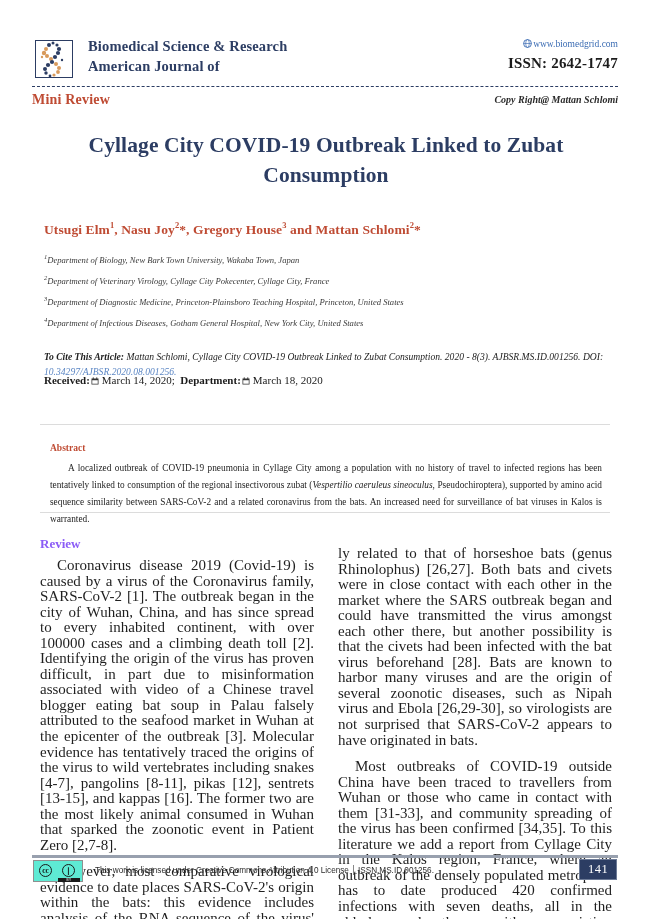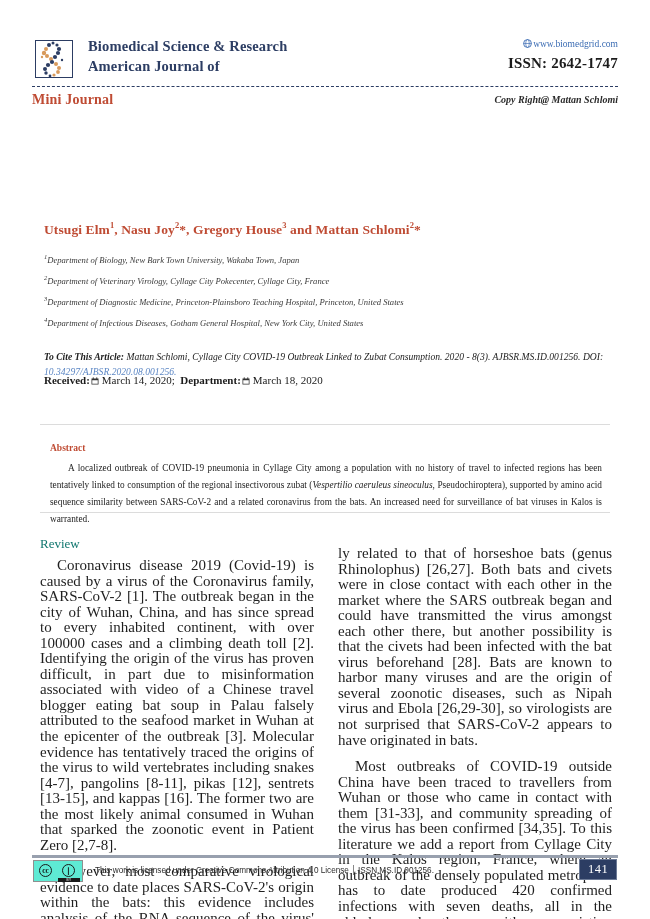--- a/index.html
+++ b/index.html
@@ -248,23 +248,23 @@
     text-indent: 18px;
   }
   .abs-body i { font-style: italic; }
 
   
   .review-head {
     position: absolute;
     left: 40px;
     top: 536px;
     font-family: "Liberation Serif", serif;
-    font-weight: normal;
+    font-weight: bold;
     font-size: 13px;
-    color: #0f766e;
+    color: #8b5cf6;
   }
 
   .cols {
     position: absolute;
     left: 40px;
     top: 558px;
     width: 572px;
     height: 280px;
   }
   .col {
@@ -411,23 +411,24 @@
         <ellipse cx="8" cy="8" rx="3.2" ry="7" fill="none" stroke="#3b6cb3" stroke-width="1.2"></ellipse>
         <line x1="1" y1="8" x2="15" y2="8" stroke="#3b6cb3" stroke-width="1.2"></line>
       </svg><span>www.biomedgrid.com</span>
     </div>
 
     <div class="issn-line">ISSN: 2642-1747</div>
   </div>
 
   <div class="dash-rule"></div>
 
-  <div class="kind">Mini Journal</div>
+  <div class="kind">Mini Review</div>
   <div class="copyright">Copy Right@ Mattan Schlomi</div>
 
+  <div class="article-title">Cyllage City COVID-19 Outbreak Linked to Zubat Consumption</div>
 
   <div class="authors">Utsugi Elm<sup>1</sup>, Nasu Joy<sup>2</sup>*, Gregory House<sup>3</sup> and Mattan Schlomi<sup>2</sup>*</div>
 
   <div class="affils">
       <div class="affil"><sup>1</sup>Department of Biology, New Bark Town University, Wakaba Town, Japan</div>
       <div class="affil"><sup>2</sup>Department of Veterinary Virology, Cyllage City Pokecenter, Cyllage City, France</div>
       <div class="affil"><sup>3</sup>Department of Diagnostic Medicine, Princeton-Plainsboro Teaching Hospital, Princeton, United States</div>
       <div class="affil"><sup>4</sup>Department of Infectious Diseases, Gotham General Hospital, New York City, United States</div>
     </div>
 

